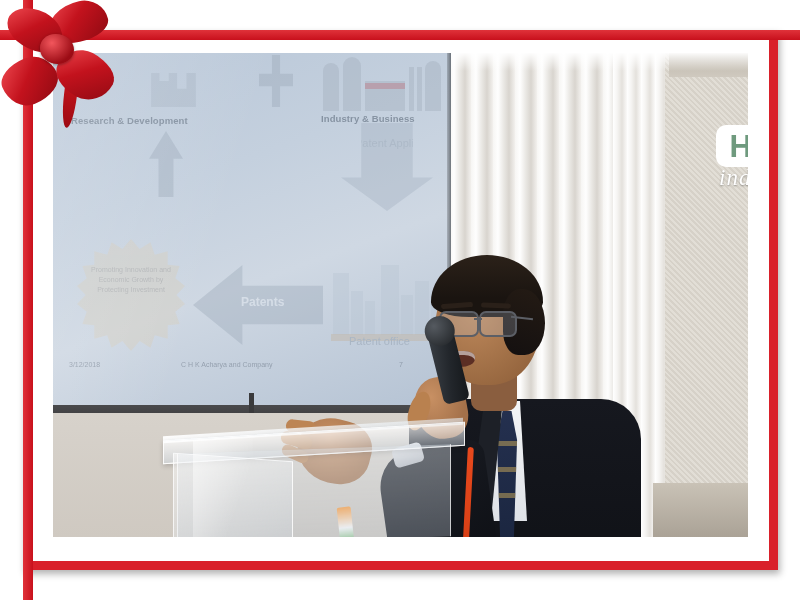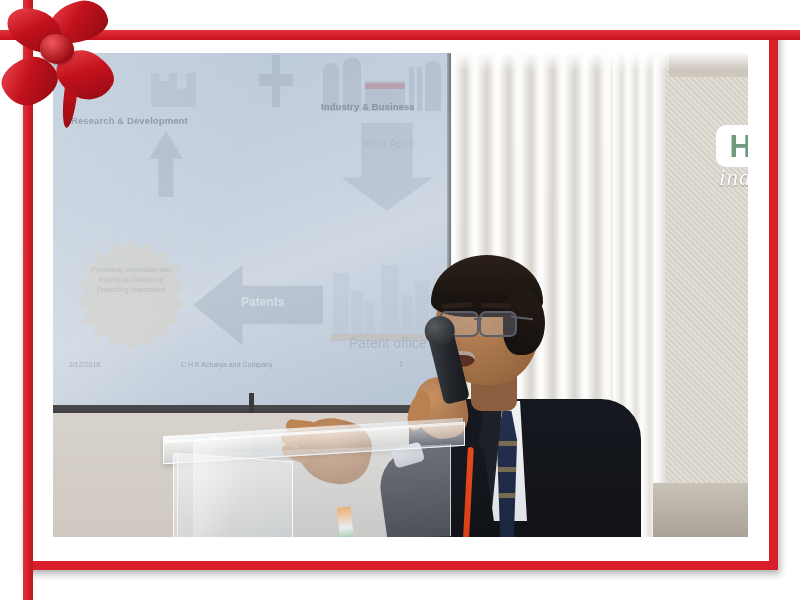--- a/index.html
+++ b/index.html
@@ -449,21 +449,21 @@
             <div class="f-stack" style="left:2px;  top:8px;  width:16px; height:48px; border-radius:8px 8px 0 0;"></div>
             <div class="f-stack" style="left:22px; top:2px;  width:18px; height:54px; border-radius:9px 9px 0 0;"></div>
             <div class="f-stack" style="left:44px; top:26px; width:40px; height:30px;"></div>
             <div class="f-roof" style="left:44px; top:28px; width:40px; height:6px;"></div>
             <div class="f-stack" style="left:88px; top:12px; width:5px;  height:44px;"></div>
             <div class="f-stack" style="left:96px; top:12px; width:5px;  height:44px;"></div>
             <div class="f-stack" style="left:104px;top:6px;  width:16px; height:50px; border-radius:8px 8px 0 0;"></div>
           </div>
 
           <div class="sl-text sl-label" style="left:18px; top:62px;">Research &amp; Development</div>
-          <div class="sl-text sl-label" style="left:268px; top:48px;">Industry &amp; Business</div>
+          <div class="sl-text sl-label" style="left:268px; top:60px;">Industry &amp; Business</div>
 
           <div class="arrow-up"></div>
 
           <div class="arrow-down">
             <div class="sl-text" style="left:14px; top:14px; font-size:11px; color:#7b8a9b;">Patent Application</div>
           </div>
 
           <div class="star">
             <div class="sl-text" style="left:14px; top:26px; width:80px; white-space:normal; font-size:7px; line-height:1.45; text-align:center; color:#8a7f6d;">Promoting Innovation and Economic Growth by Protecting Investment</div>
           </div>
@@ -477,21 +477,21 @@
             <div class="sk-b" style="left:20px; width:12px; height:44px;"></div>
             <div class="sk-b" style="left:34px; width:10px; height:34px;"></div>
             <div class="sk-b" style="left:50px; width:18px; height:70px;"></div>
             <div class="sk-b" style="left:70px; width:12px; height:40px;"></div>
             <div class="sk-b" style="left:84px; width:14px; height:54px;"></div>
             <div class="sk-b" style="left:100px;width:10px; height:30px;"></div>
             <div class="sk-b" style="left:112px;width:16px; height:46px;"></div>
             <div class="sk-ground"></div>
           </div>
 
-          <div class="sl-text" style="left:296px; top:282px; font-size:14px; color:#8c9aa9;">Patent office</div>
+          <div class="sl-text" style="left:296px; top:282px; font-size:11px; color:#8c9aa9;">Patent office</div>
 
           <div class="sl-text sl-foot" style="left:16px; top:308px;">3/12/2018</div>
           <div class="sl-text sl-foot" style="left:128px; top:308px;">C H K Acharya and Company</div>
           <div class="sl-text sl-foot" style="left:346px; top:308px;">7</div>
         </div>
 
         <div class="screen-sheen"></div>
         <div class="screen-edge"></div>
         <div class="screen-bottom-bar"></div>
         <div class="screen-pole"></div>

